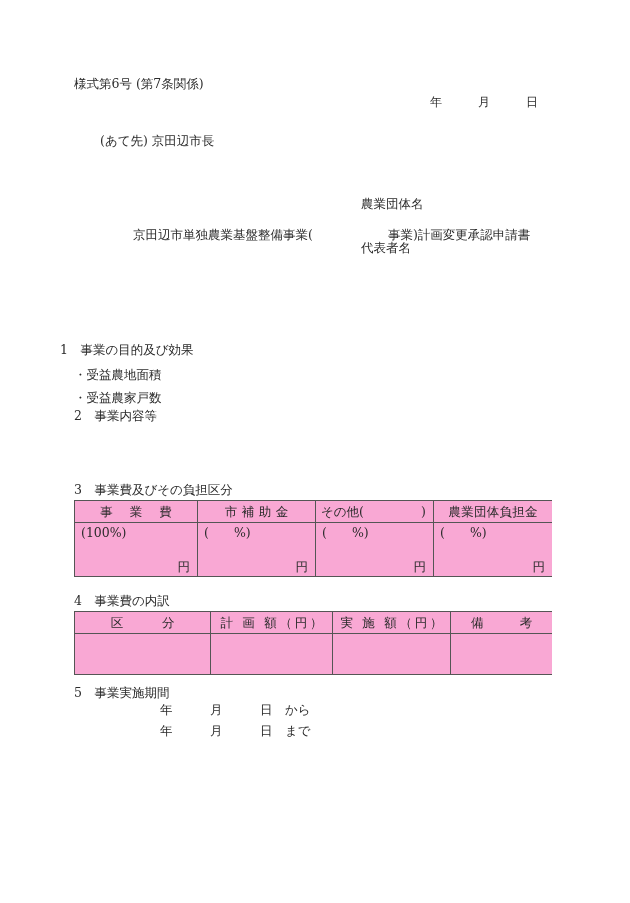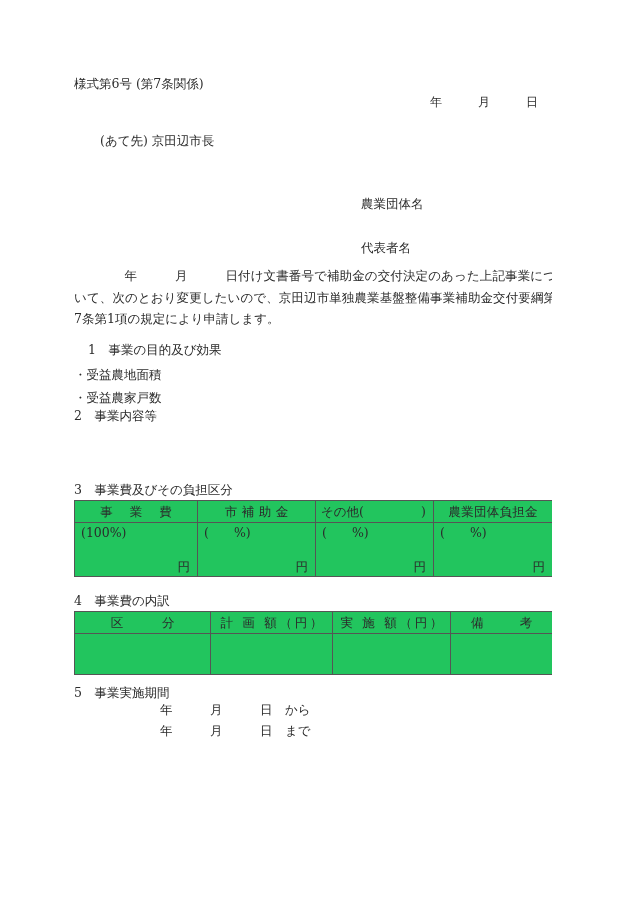--- a/index.html
+++ b/index.html
@@ -48,39 +48,39 @@
     line-height: 1.72;
     text-align: justify;
     text-justify: inter-ideograph;
     text-indent: 0;
     white-space: pre-wrap;
   }
 
   .sec-h { position: absolute; font-size: 12.5px; white-space: pre; }
   .bullet { position: absolute; font-size: 12.5px; white-space: pre; }
 
-  .sec1  { left: 88px;  top: 344px; }
+  .sec1  { left: 60px;  top: 344px; }
   .b1    { left: 74px;  top: 369px; }
   .b2    { left: 74px;  top: 392px; }
   .sec2  { left: 74px;  top: 410px; }
   .sec3  { left: 74px;  top: 484px; }
   .sec4  { left: 74px;  top: 595px; }
   .sec5  { left: 74px;  top: 687px; }
   .sec6  { left: 74px;  top: 761px; }
 
   .period-lines { position: absolute; left: 160px; top: 704px; font-size: 12.5px; text-align: right; }
   .period-lines div { margin-bottom: 8px; white-space: pre; }
 
   
   table.form-table {
     position: absolute;
     border-collapse: collapse;
     table-layout: fixed;
     font-size: 12.5px;
-    background: #22c55e;
+    background: #f9a8d4;
   }
   table.form-table td,
   table.form-table th {
     border: 1px solid #555555;
     padding: 0;
     font-weight: normal;
     vertical-align: top;
     color: #2b2b2b;
   }
   table.form-table th {
@@ -154,22 +154,22 @@
 
   <div class="t date-line">年　　　月　　　日</div>
 
   <div class="t addressee">(あて先) 京田辺市長</div>
 
   <div class="t org-block">
     <div>農業団体名</div>
     <div>代表者名</div>
   </div>
 
-
-  <div class="body-para">　　　　年　　　月　　　日付け文書番号で補助金の交付決定のあった上記事業について、次のとおり変更したいので、京田辺市単独農業基盤整備事業補助金交付要綱第7条第1項の規定により申請します。</div>
+  <div class="t doc-title">京田辺市単独農業基盤整備事業(　　　　　　事業)計画変更承認申請書</div>
+
 
   <div class="sec-h sec1">1　事業の目的及び効果</div>
   <div class="bullet b1">・受益農地面積</div>
   <div class="bullet b2">・受益農家戸数</div>
 
   <div class="sec-h sec2">2　事業内容等</div>
 
   <div class="sec-h sec3">3　事業費及びその負担区分</div>
 
   <table class="form-table" id="table-cost">

